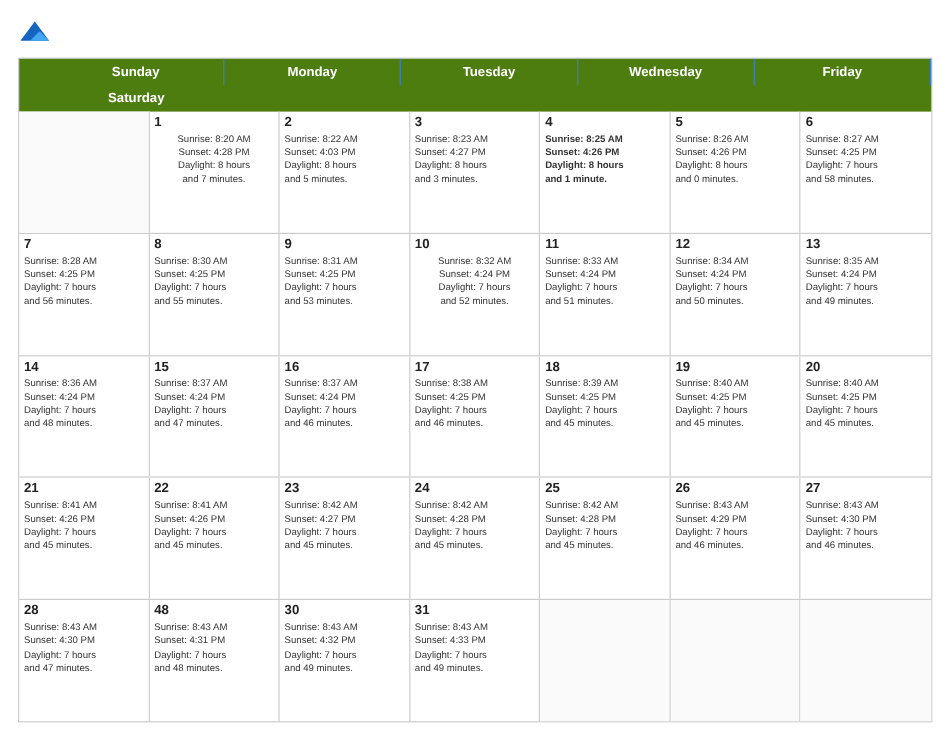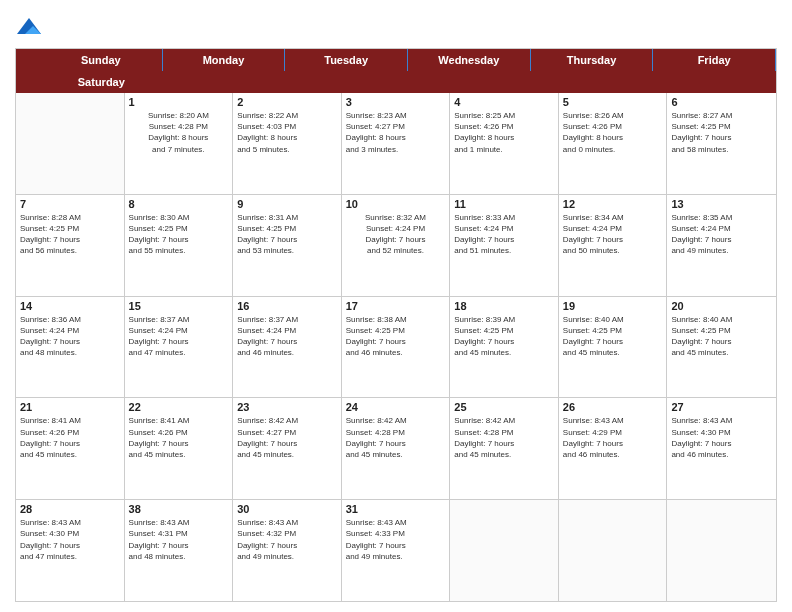--- a/index.html
+++ b/index.html
@@ -58,22 +58,22 @@
       color: #444;
     }
     .calendar {
       flex: 1;
       display: flex;
       flex-direction: column;
       border: 1px solid #ccc;
     }
     .cal-header-row {
       display: grid;
-      grid-template-columns: repeat(6, 1fr);
-      background: #7f1d1d;
+      grid-template-columns: repeat(5, 1fr);
+      background: #4d7c0f;
       padding-left: 24px;
     }
     .cal-header-cell {
       color: #fff;
       font-size: 11px;
       font-weight: bold;
       padding: 5px 4px;
       text-align: center;
       border-right: 1px solid #3a80d0;
     }
@@ -132,21 +132,20 @@
       <div class="location"></div>
     </div>
   </div>
 
   <div class="calendar">
     <div class="cal-header-row">
     <div class="cal-header-cell">Sunday</div>
         <div class="cal-header-cell">Monday</div>
         <div class="cal-header-cell">Tuesday</div>
         <div class="cal-header-cell">Wednesday</div>
-        <div class="cal-header-cell">Thursday</div>
         <div class="cal-header-cell">Friday</div>
         <div class="cal-header-cell">Saturday</div>
       </div>
     <div class="cal-body">
     <div class="cal-row">
           <div class="cal-cell empty"></div>
           <div class="cal-cell">
             <div class="day-num">1</div>
             <div class="cell-info" style="white-space: pre-line; text-align: center;">Sunrise: 8:20 AM
 Sunset: 4:28 PM
@@ -162,21 +161,21 @@
           </div>
           <div class="cal-cell">
             <div class="day-num">3</div>
             <div class="cell-info" style="white-space: pre-line;">Sunrise: 8:23 AM
 Sunset: 4:27 PM
 Daylight: 8 hours
 and 3 minutes.</div>
           </div>
           <div class="cal-cell">
             <div class="day-num">4</div>
-            <div class="cell-info" style="white-space: pre-line;">Sunrise: 8:25 AM
+            <div class="cell-info" style="white-space: pre-line; font-weight: bold;">Sunrise: 8:25 AM
 Sunset: 4:26 PM
 Daylight: 8 hours
 and 1 minute.</div>
           </div>
           <div class="cal-cell">
             <div class="day-num">5</div>
             <div class="cell-info" style="white-space: pre-line;">Sunrise: 8:26 AM
 Sunset: 4:26 PM
 Daylight: 8 hours
 and 0 minutes.</div>
@@ -344,21 +343,21 @@
         </div>
         <div class="cal-row">
           <div class="cal-cell">
             <div class="day-num">28</div>
             <div class="cell-info" style="white-space: pre-line;">Sunrise: 8:43 AM
 Sunset: 4:30 PM
 Daylight: 7 hours
 and 47 minutes.</div>
           </div>
           <div class="cal-cell">
-            <div class="day-num">38</div>
+            <div class="day-num">48</div>
             <div class="cell-info" style="white-space: pre-line;">Sunrise: 8:43 AM
 Sunset: 4:31 PM
 Daylight: 7 hours
 and 48 minutes.</div>
           </div>
           <div class="cal-cell">
             <div class="day-num">30</div>
             <div class="cell-info" style="white-space: pre-line;">Sunrise: 8:43 AM
 Sunset: 4:32 PM
 Daylight: 7 hours

